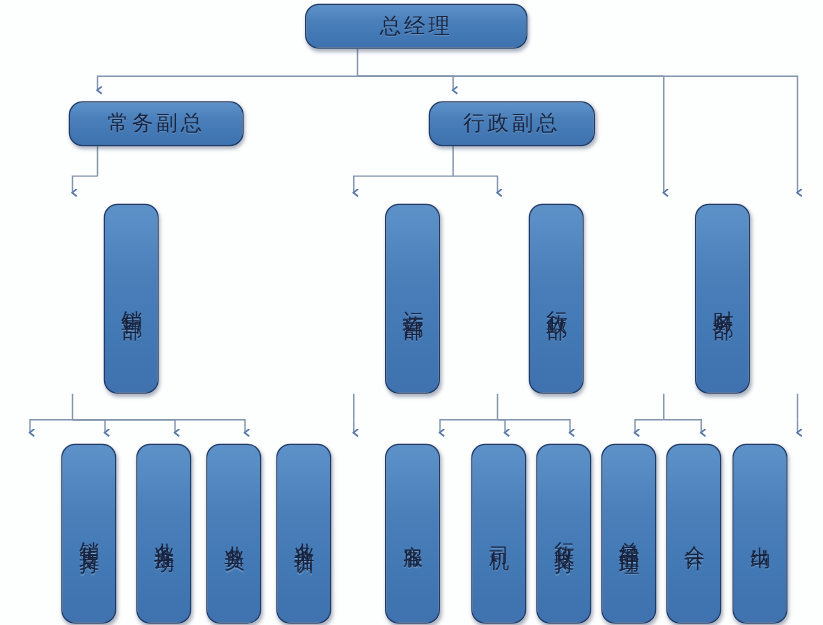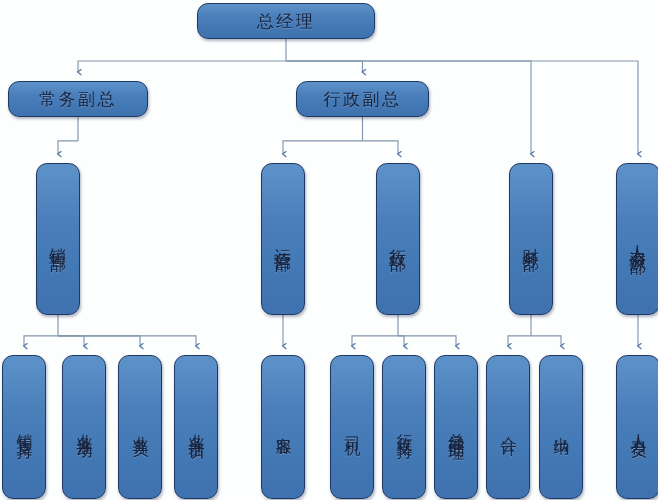--- a/index.html
+++ b/index.html
@@ -32,20 +32,21 @@
     background: linear-gradient(180deg, #5d92c9 0%, #4a7fba 38%, #4278b4 70%, #3f72ae 100%);
     border: 1.4px solid #1f3864;
     border-radius: 11px;
     box-shadow: 1px 2px 3px rgba(30,45,80,0.35);
     display: flex;
     align-items: center;
     justify-content: center;
     color: #17233f;
     text-shadow: 0 1px 0 rgba(255,255,255,0.18);
     z-index: 2;
+    margin-left: 47px;
   }
   .node .label {
     display: block;
     line-height: 1.18;
     letter-spacing: 0.5px;
     font-weight: 400;
   }
   .node.horizontal .label {
     writing-mode: horizontal-tb;
     font-size: 17px;

